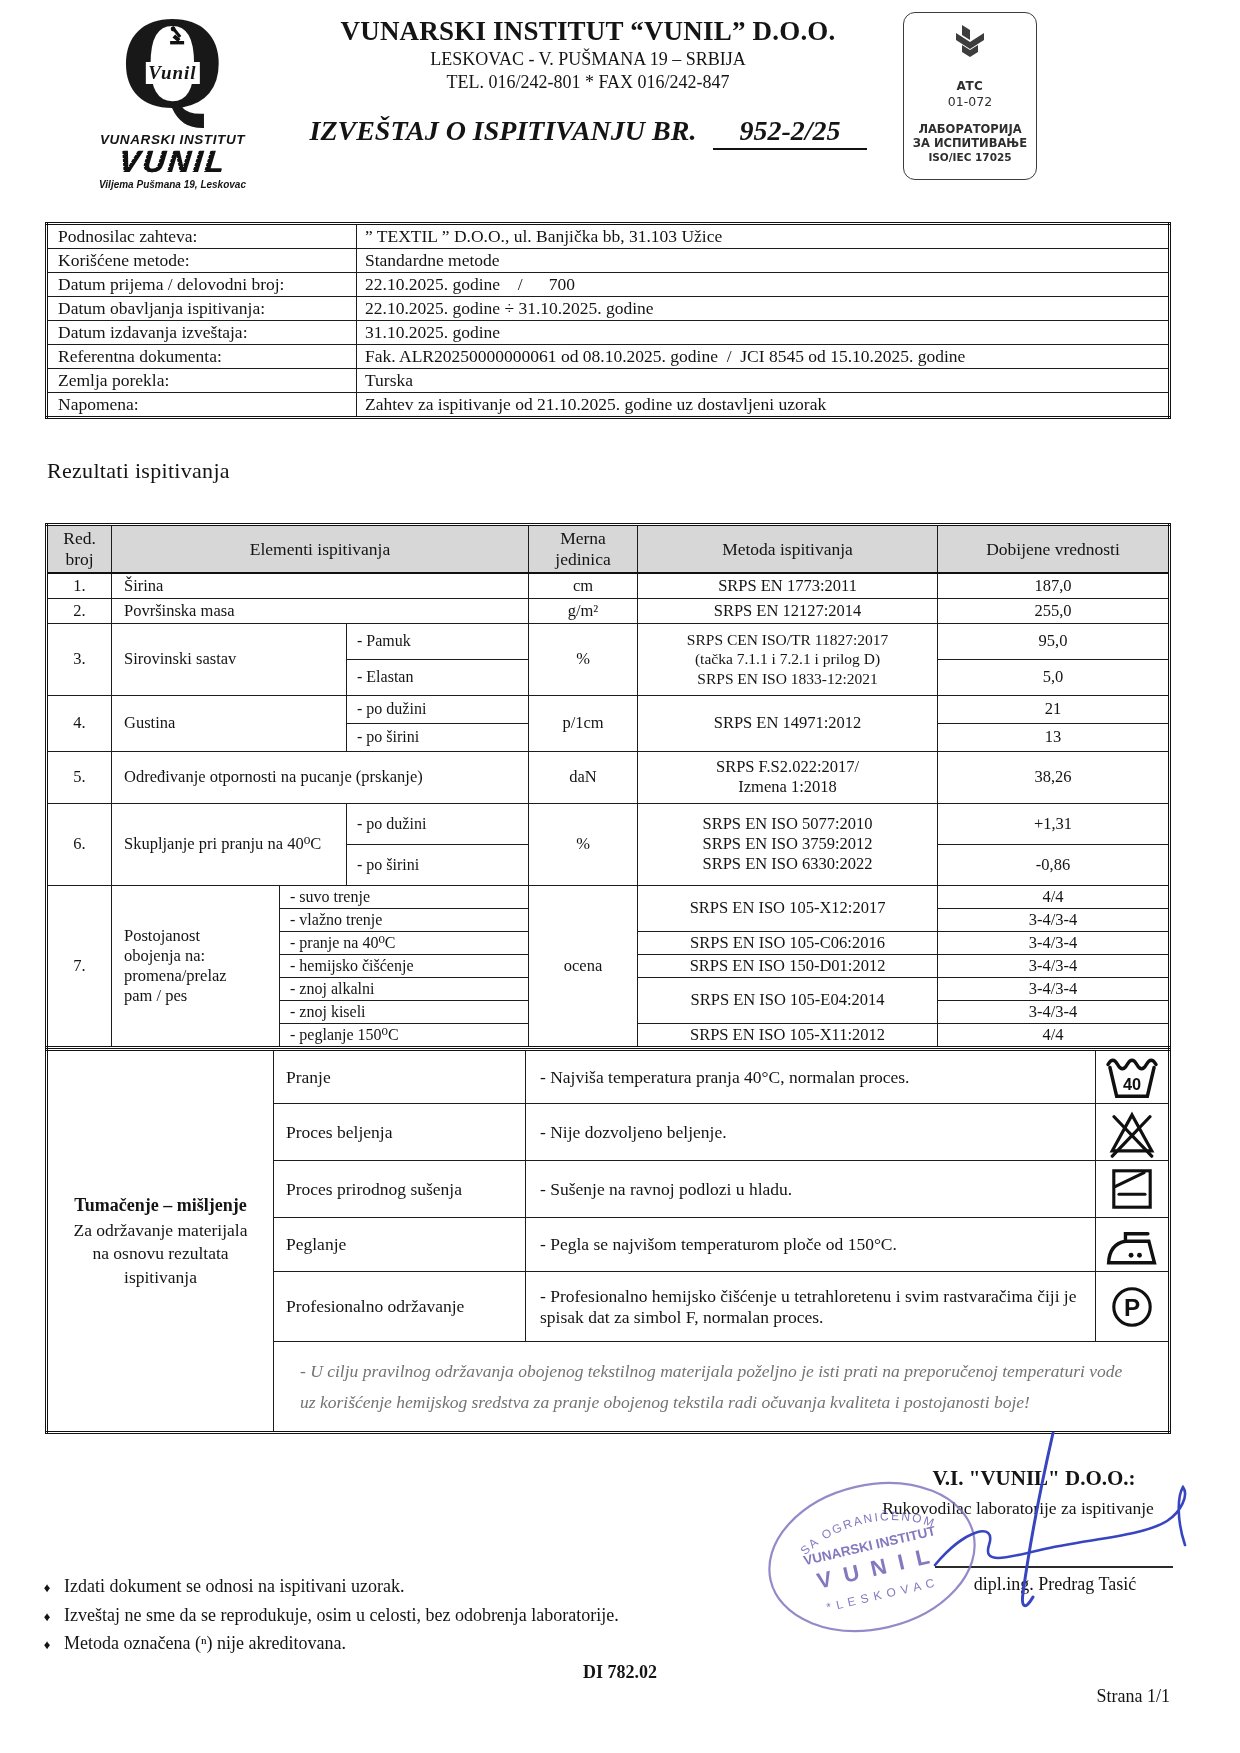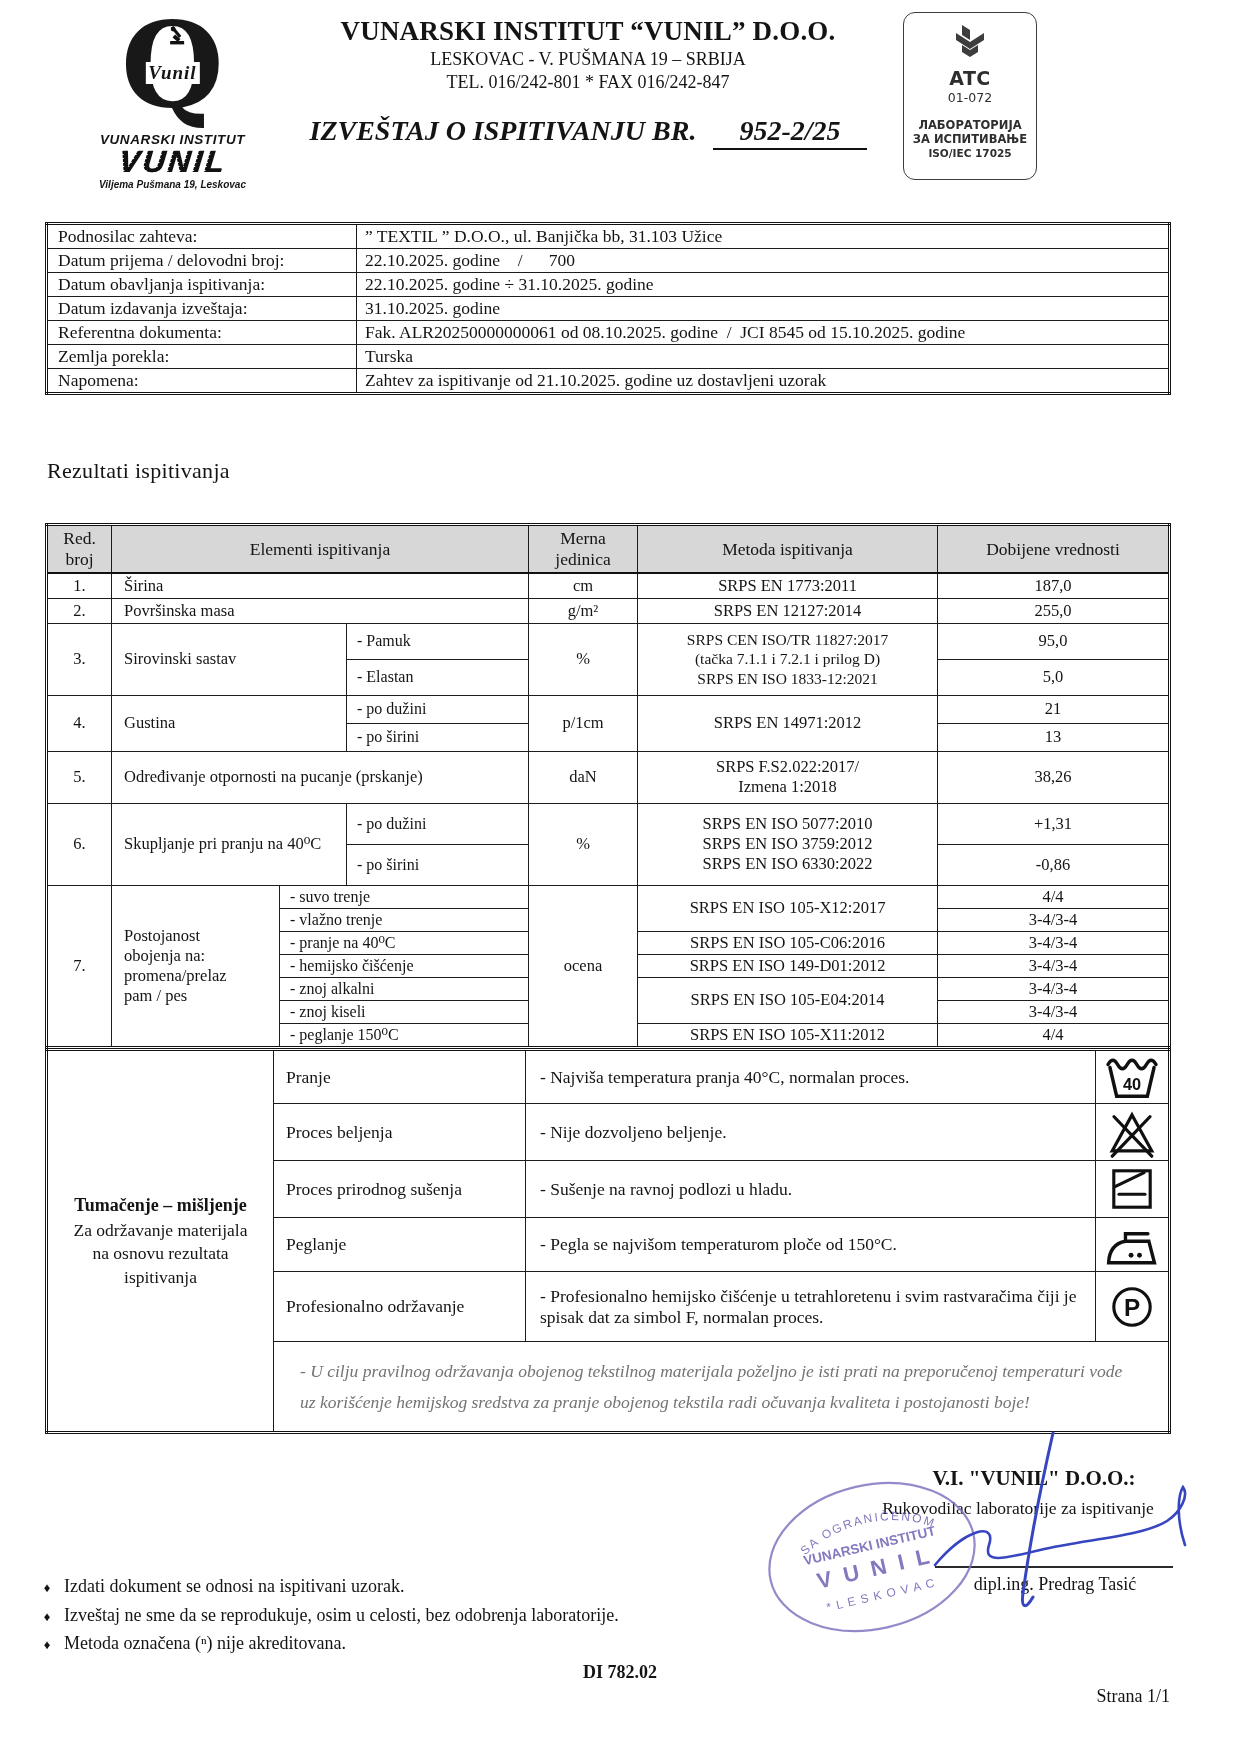--- a/index.html
+++ b/index.html
@@ -28,21 +28,21 @@
   .head-center { position:absolute; left:283px; top:16px; width:610px; text-align:center; }
   .org-name { font-size:27px; font-weight:700; letter-spacing:.2px; }
   .lab-name { font-size:18px; font-weight:700; margin-top:3px; letter-spacing:.3px; }
   .head-line { font-size:18px; margin-top:2px; }
   .report-title { margin-top:22px; font-size:28px; font-weight:700; font-style:italic; }
   .report-no { display:inline-block; border-bottom:2.5px solid #111; padding:0 26px 1px 26px; margin-left:10px; }
 
   .atc-badge { position:absolute; left:903px; top:12px; width:134px; height:168px;
                border:1.6px solid #3c3c3c; border-radius:12px; text-align:center;
                font-family:"DejaVu Sans",sans-serif; color:#2e2e2e; padding-top:10px; }
-  .atc-name { font-size:19px; font-weight:700; margin-top:0; letter-spacing:.5px; }
+  .atc-name { font-size:12px; font-weight:700; margin-top:12px; letter-spacing:.5px; }
   .atc-no { font-size:12.5px; margin-top:1px; }
   .atc-l1 { font-size:11.5px; font-weight:700; margin-top:13px; }
   .atc-l2 { font-size:11.5px; font-weight:700; }
   .atc-std { font-size:10.5px; font-weight:700; margin-top:1px; }
 
   
   table { border-collapse:collapse; table-layout:fixed; }
   td, th { border:1.4px solid #1c1c1c; overflow:hidden; }
 
   .info-table { position:absolute; left:45px; top:222px; width:1123px; border:3px double #111; }
@@ -144,20 +144,24 @@
 
   <table class="info-table">
     <colgroup>
         <col style="width:310px">
         <col style="width:813px">
       </colgroup>
     <tbody>
       <tr>
           <td class="lbl">Podnosilac zahteva:</td>
           <td class="val">” TEXTIL ” D.O.O., ul. Banjička bb, 31.103 Užice</td>
+        </tr>
+      <tr>
+          <td class="lbl">Korišćene metode:</td>
+          <td class="val">Standardne metode</td>
         </tr>
       <tr>
           <td class="lbl">Datum prijema / delovodni broj:</td>
           <td class="val">22.10.2025. godine    /      700</td>
         </tr>
       <tr>
           <td class="lbl">Datum obavljanja ispitivanja:</td>
           <td class="val">22.10.2025. godine ÷ 31.10.2025. godine</td>
         </tr>
       <tr>
@@ -291,21 +295,21 @@
         <td class="sub" colspan="2">- vlažno trenje</td>
         <td>3-4/3-4</td>
       </tr>
       <tr class="h-23">
         <td class="sub" colspan="2">- pranje na 40⁰C</td>
         <td>SRPS EN ISO 105-C06:2016</td>
         <td>3-4/3-4</td>
       </tr>
       <tr class="h-23">
         <td class="sub" colspan="2">- hemijsko čišćenje</td>
-        <td>SRPS EN ISO 149-D01:2012</td>
+        <td>SRPS EN ISO 150-D01:2012</td>
         <td>3-4/3-4</td>
       </tr>
       <tr class="h-23">
         <td class="sub" colspan="2">- znoj alkalni</td>
         <td rowspan="2">SRPS EN ISO 105-E04:2014</td>
         <td>3-4/3-4</td>
       </tr>
       <tr class="h-23">
         <td class="sub" colspan="2">- znoj kiseli</td>
         <td>3-4/3-4</td>

